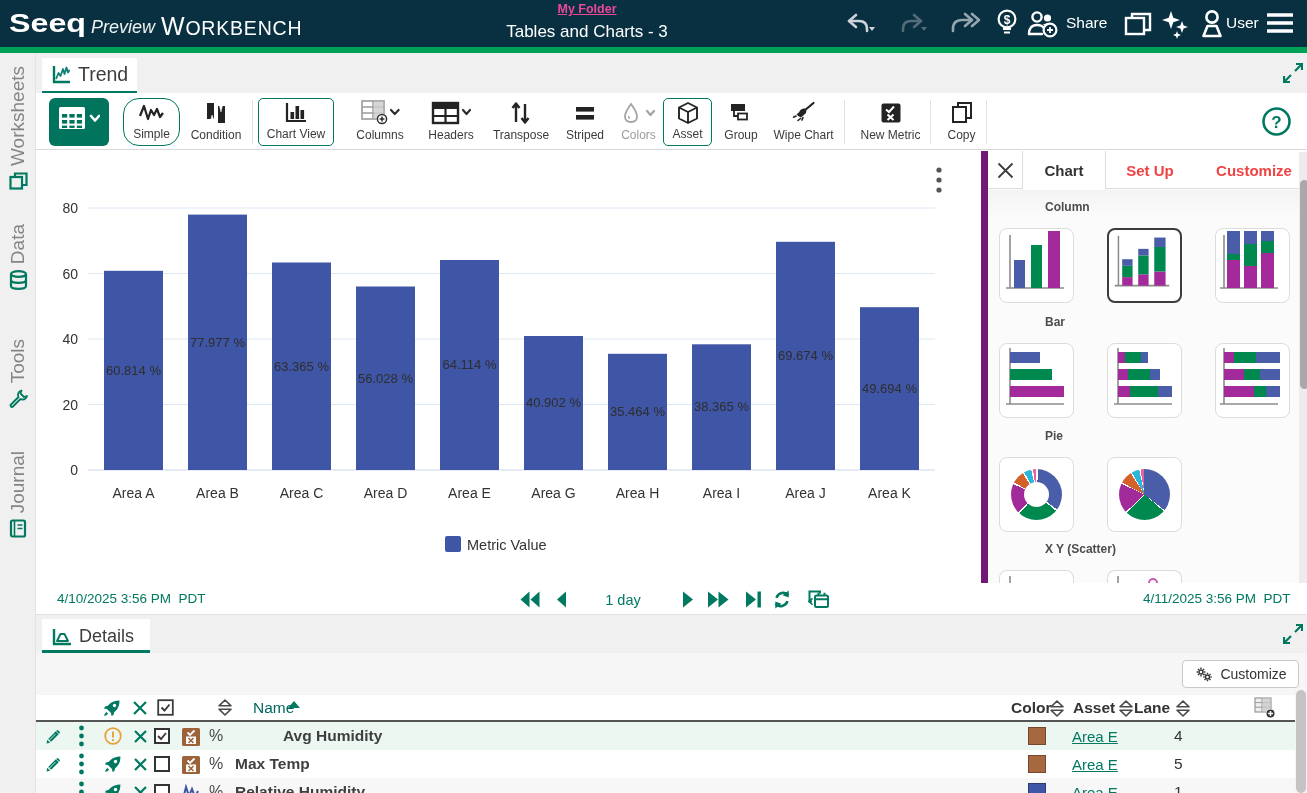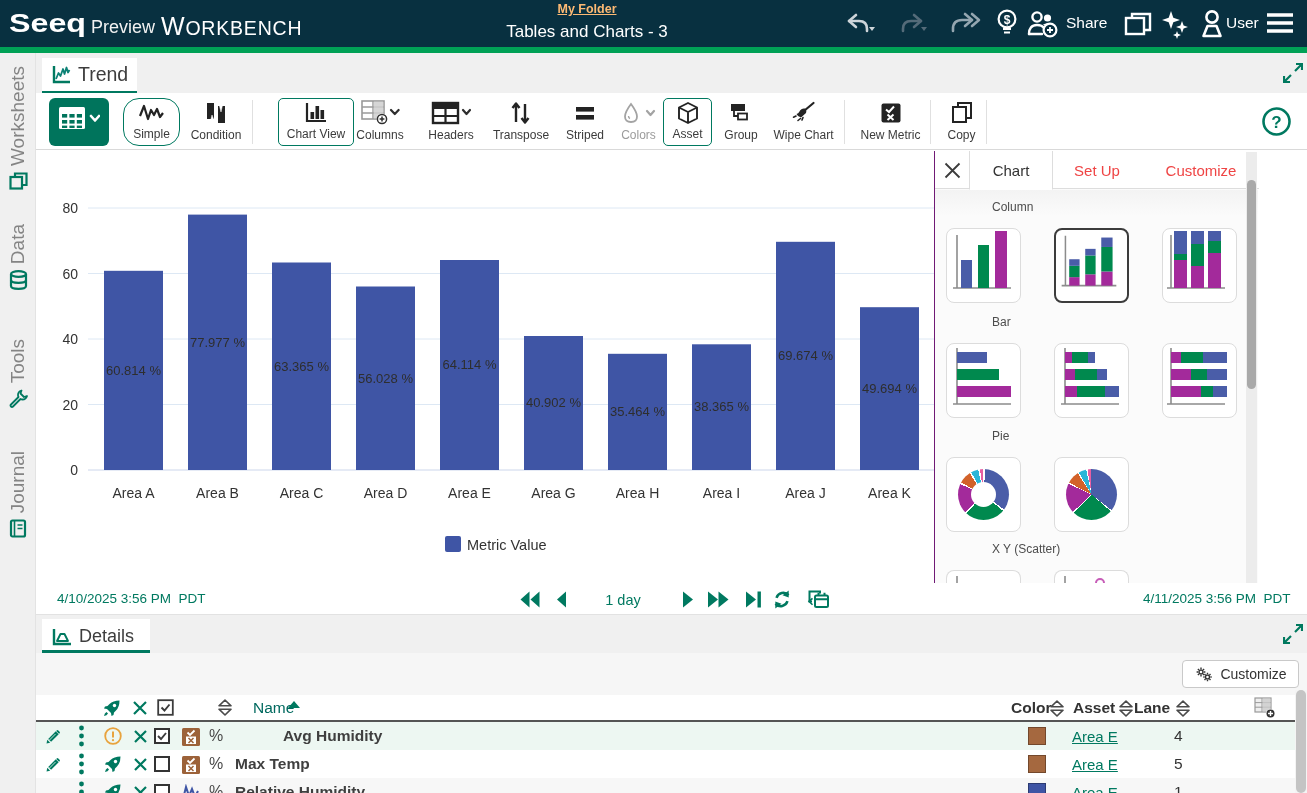--- a/index.html
+++ b/index.html
@@ -3,45 +3,45 @@
 <meta charset="utf-8">
 <style>
 * { margin:0; padding:0; box-sizing:border-box; }
 html,body { width:1307px; height:793px; overflow:hidden; font-family:"Liberation Sans", sans-serif; background:#fff; }
 #app { position:relative; width:1307px; height:793px; }
 .abs { position:absolute; }
 
 #topbar { left:0; top:0; width:1307px; height:47px; background:#083040; color:#fff; }
 #greenbar { left:0; top:47px; width:1307px; height:6px; background:#00a156; }
 #logo { left:18px; top:6px; height:40px; }
-#previewtxt { left:91px; top:17px; font-size:18px; color:#f2f2f2; }
+#previewtxt { left:91px; top:17px; font-style:italic; font-size:18px; color:#f2f2f2; }
 #wbtxt { left:161px; top:12px; font-size:25px; color:#fff; letter-spacing:0.8px; }
 #wbtxt .sc { font-size:19.5px; }
 #myfolder { left:0; top:2px; width:1174px; text-align:center; font-size:12.5px; font-weight:bold; }
-#myfolder a { color:#fdba74; text-decoration:underline; }
+#myfolder a { color:#ec4899; text-decoration:underline; }
 #wstitle { left:0; top:22px; width:1174px; text-align:center; font-size:17px; color:#fff; }
 
 #sidebar { left:0; top:53px; width:36px; height:740px; background:#f0f0f0; border-right:1px solid #e3e3e3; }
 .sideitem { position:absolute; left:0; width:36px; display:flex; flex-direction:column; align-items:center; }
 .sidelabel { writing-mode:vertical-rl; transform:rotate(180deg); font-size:19px; color:#848484; }
 
 #tabrow { left:36px; top:53px; width:1271px; height:40px; background:#f0f0f0; }
 .tab { position:absolute; background:#fff; display:flex; align-items:center; gap:7px; font-size:19.5px; color:#3d3d3d; padding:0 10px; }
 .tab svg, .ic svg { flex-shrink:0; }
 .tabline { position:absolute; height:3px; background:#007960; }
 
 #toolbar { left:36px; top:93px; width:1271px; height:57px; background:#fff; border-bottom:1px solid #d9d9d9; }
 .tbtn { position:absolute; top:5px; height:48px; border-radius:5px; display:flex; flex-direction:column; align-items:center; justify-content:flex-end; padding-bottom:4px; font-size:12px; color:#3b3b3b; }
 .tbtn .ic { flex:1; display:flex; align-items:center; justify-content:center; }
 .tbtn.sel { border:1px solid #007960; }
 .tsep { position:absolute; top:7px; height:44px; width:1px; background:#e0e0e0; }
 
 #workarea { left:36px; top:151px; width:1271px; height:432px; background:#fff; }
 
-#panel { left:934px; top:151px; width:324px; height:432px; background:#fbfbfb; border-left:1px solid #701a75; }
+#panel { left:981px; top:151px; width:324px; height:432px; background:#fbfbfb; border-left:7px solid #701a75;font-weight:bold; }
 .ptab { position:absolute; top:0; height:38px; display:flex; align-items:center; justify-content:center; font-size:15px; color:#ef4444; }
 .pcard { position:absolute; width:75px; height:75px; background:#fff; border:1px solid #dcdcdc; border-radius:8px; }
 .pcard.sel { border:2.5px solid #3c3c3c; }
 .plabel { position:absolute; font-size:12px; color:#4d4d4d;margin-left:48px; }
 
 #timebar { left:36px; top:583px; width:1271px; height:32px; background:#fff; border-bottom:1px solid #e2e2e2; color:#007960; font-size:13.5px; }
 
 #dtabrow { left:36px; top:615px; width:1271px; height:38px; background:#f0f0f0; }
 #details { left:36px; top:653px; width:1271px; height:140px; background:#fff; }
 a.asset { color:#007960; text-decoration:underline; font-size:14px; }
@@ -191,21 +191,21 @@
           <svg width="24" height="22" viewBox="0 0 24 22">
             <rect x="3" y="1" width="7" height="16" fill="#232323"></rect>
             <rect x="14" y="4" width="7" height="17" fill="#232323"></rect>
             <path d="M4.5 17 L6 21 L8 13 L9.5 17" fill="#fff" stroke="#fff" stroke-width="0.5"></path>
             <path d="M15.5 4 L17 10 L19 1 L20.5 4" fill="#fff" stroke="#fff" stroke-width="0.5"></path>
           </svg>
         </div>
       <span>Condition</span>
     </div>
     <div class="tsep" style="left:216px"></div>
-    <div class="tbtn sel" style="left:242px;width:76px;text-align:center;">
+    <div class="tbtn sel" style="left:222px;width:76px;text-align:center;">
       <div class="ic">
           <svg width="24" height="22" viewBox="0 0 24 22">
             <path d="M3 1 L3 19 L22 19" fill="none" stroke="#232323" stroke-width="2.2"></path>
             <rect x="6.5" y="10" width="3.6" height="7" fill="#232323"></rect>
             <rect x="11.5" y="4" width="3.6" height="13" fill="#232323"></rect>
             <rect x="16.5" y="8" width="3.6" height="9" fill="#232323"></rect>
           </svg>
         </div>
       <span>Chart View</span>
     </div>

